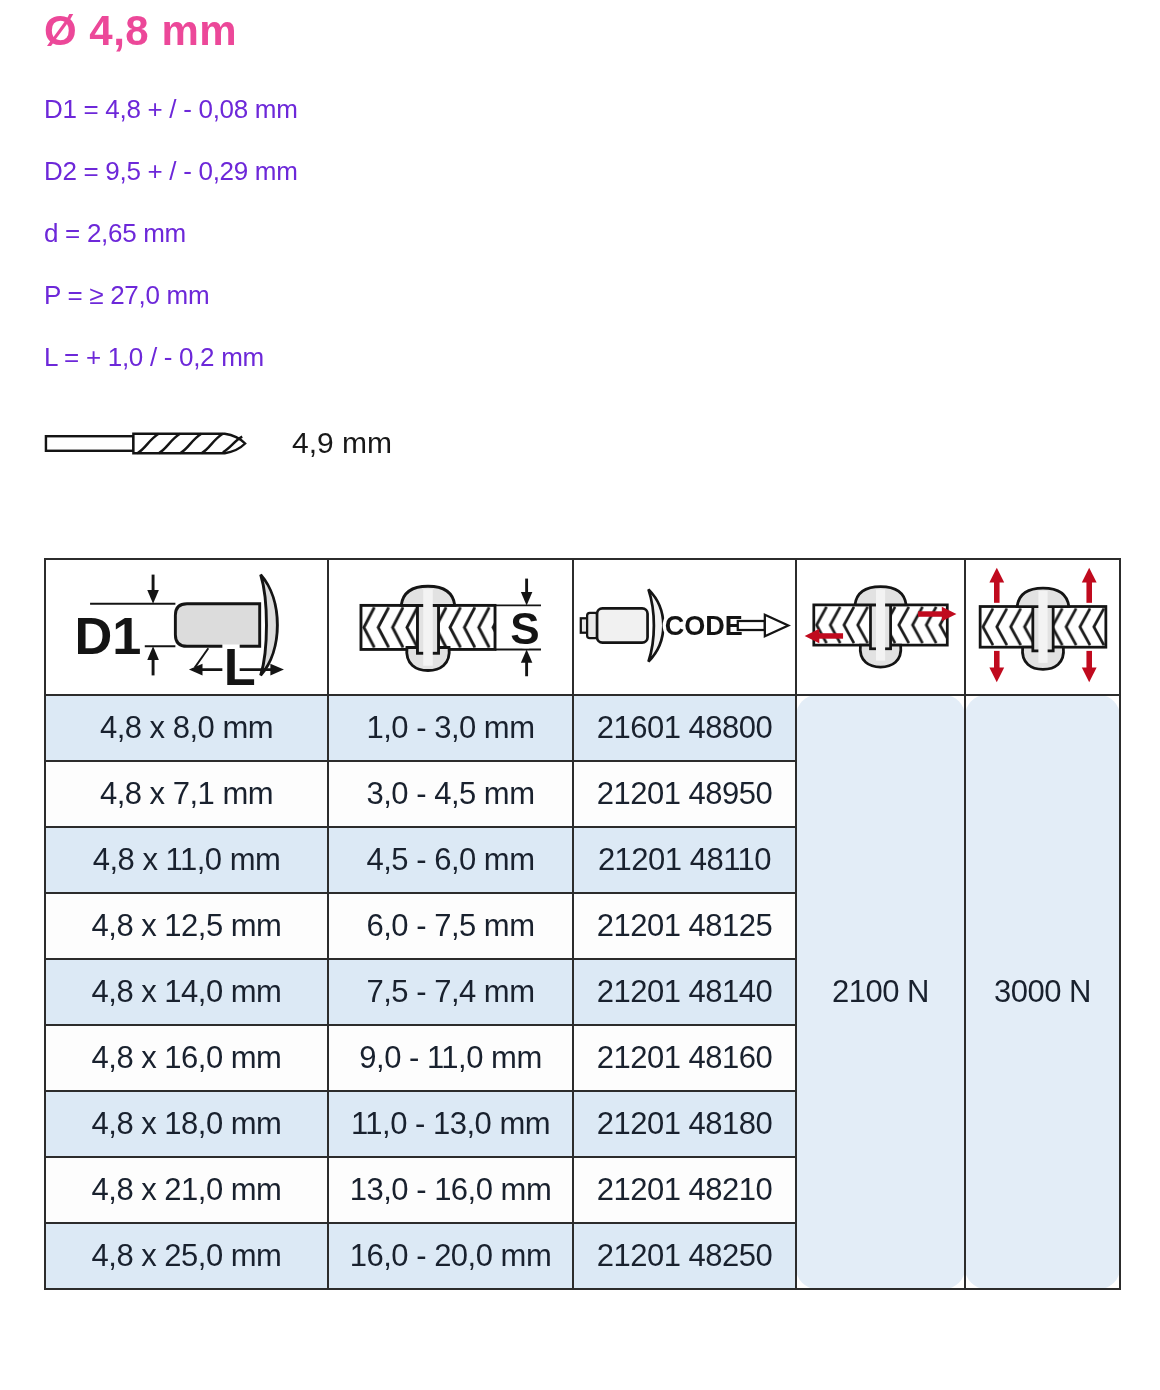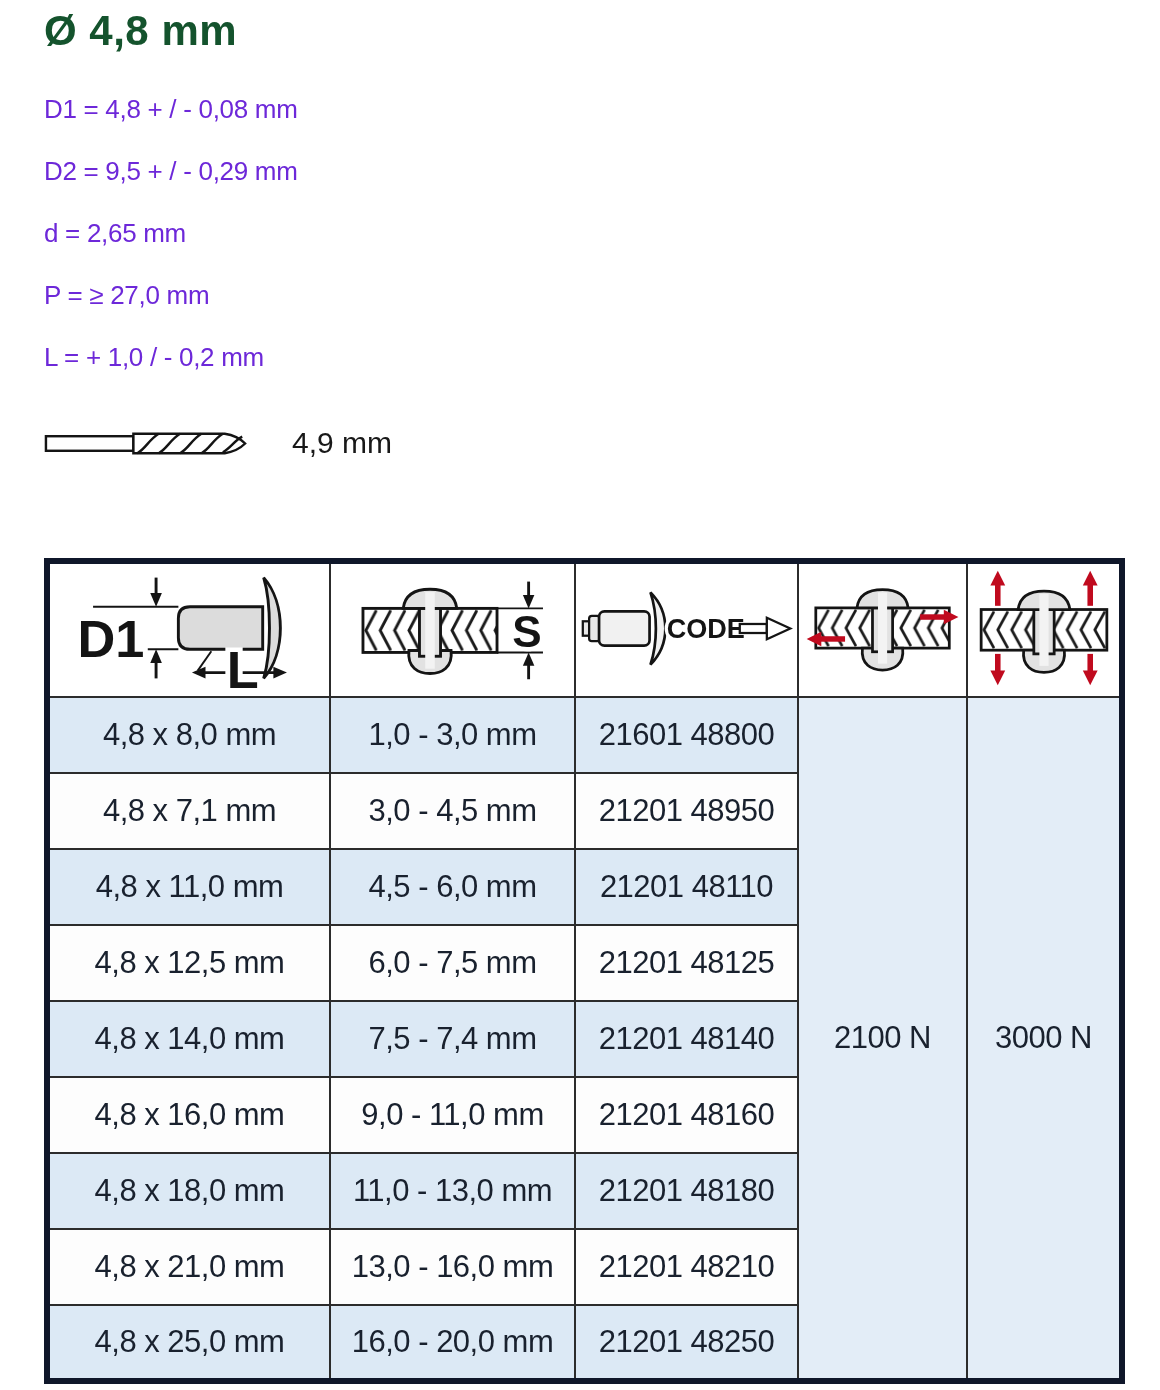--- a/index.html
+++ b/index.html
@@ -5,45 +5,45 @@
   * { box-sizing: border-box; }
   html,body { margin:0; padding:0; }
   body {
     width:1160px; height:1390px; background:#ffffff;
     font-family:"Liberation Sans", sans-serif; color:#1b1b1b;
     overflow:hidden;
   }
   .page { padding:2px 30px 0 44px; }
 
   .title {
-    font-size:42px; font-weight:bold; color:#14532d;
+    font-size:42px; font-weight:bold; color:#ec4899;
     margin:4px 0 0 0; line-height:50px; letter-spacing:0.5px;
   }
   .spec-list { margin-top:22px; }
   .spec-line { font-size:26px; line-height:62px; color:#6d28d9; letter-spacing:-0.3px; }
 
   .drill-row { display:flex; align-items:center; gap:42px; margin-top:32px; height:46px; }
   .drill-size { font-size:30px; color:#181818; }
 
   table.rivets {
     border-collapse:collapse; margin-top:92px;
     table-layout:fixed; width:1075px;
-    border:6px solid #0f172a;
+    border:2px solid #0f172a;
   }
   .rivets th, .rivets td {
     border:2px solid #2c2c2c; padding:0;
     text-align:center; vertical-align:middle;
   }
   .rivets thead th { height:136px; background:#ffffff; }
   .rivets tbody td {
-    height:76px; font-size:31px; color:#19212e; letter-spacing:-0.5px;
+    height:66px; font-size:31px; color:#19212e; letter-spacing:-0.5px;
   }
   .rivets tbody tr:nth-child(odd) td { background:#dce9f5; }
   .rivets tbody tr:nth-child(even) td { background:#fdfdfd; }
-  .rivets tbody td.merged { background:#e3edf7 !important; }
+  .rivets tbody td.merged { background:#e3edf7 !important;border-radius:21px; }
 
   svg text { font-family:"Liberation Sans", sans-serif; fill:#141414; }
 </style>
 </head>
 <body>
 
 <div class="page">
 
   <h1 class="title">Ø 4,8 mm</h1>
 

